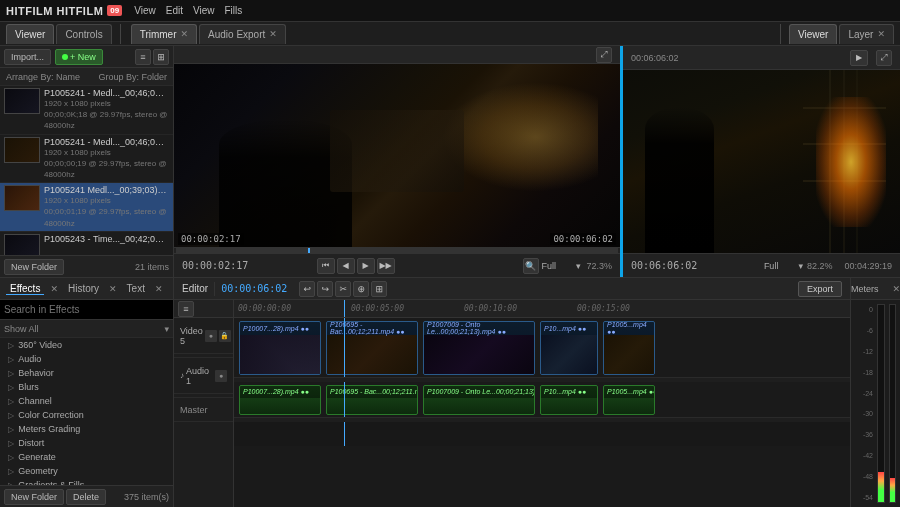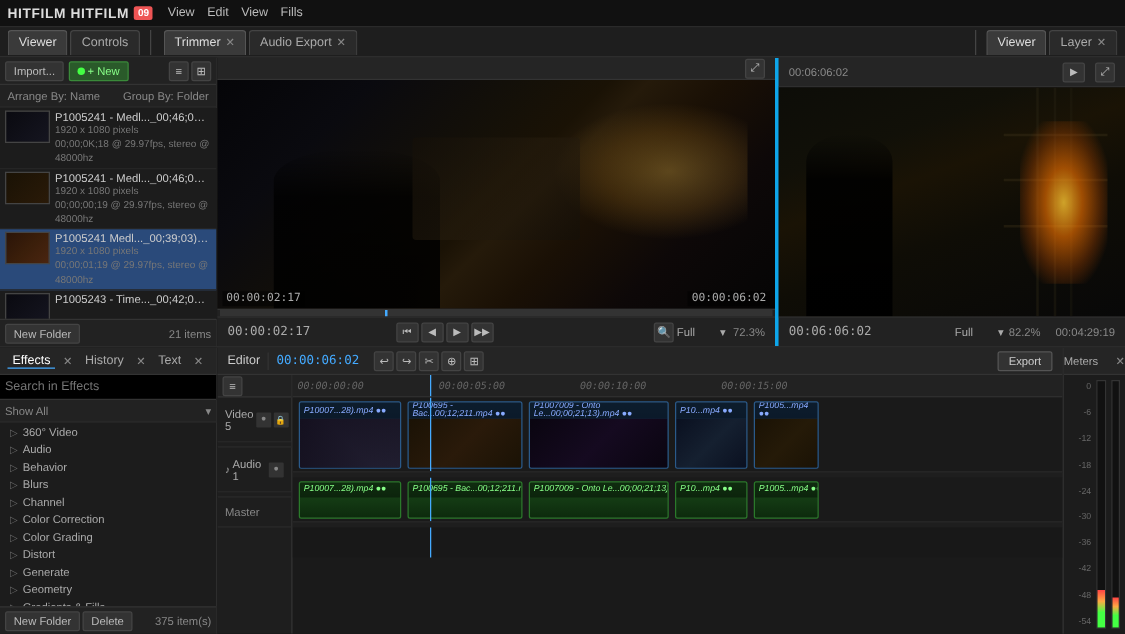--- a/index.html
+++ b/index.html
@@ -934,21 +934,21 @@
         <div class="effect-item">
           <span class="effect-arrow">▷</span>
           <span>Channel</span>
         </div>
         <div class="effect-item">
           <span class="effect-arrow">▷</span>
           <span>Color Correction</span>
         </div>
         <div class="effect-item">
           <span class="effect-arrow">▷</span>
-          <span>Color Grading</span>
+          <span>Meters Grading</span>
         </div>
         <div class="effect-item">
           <span class="effect-arrow">▷</span>
           <span>Distort</span>
         </div>
         <div class="effect-item">
           <span class="effect-arrow">▷</span>
           <span>Generate</span>
         </div>
         <div class="effect-item">

